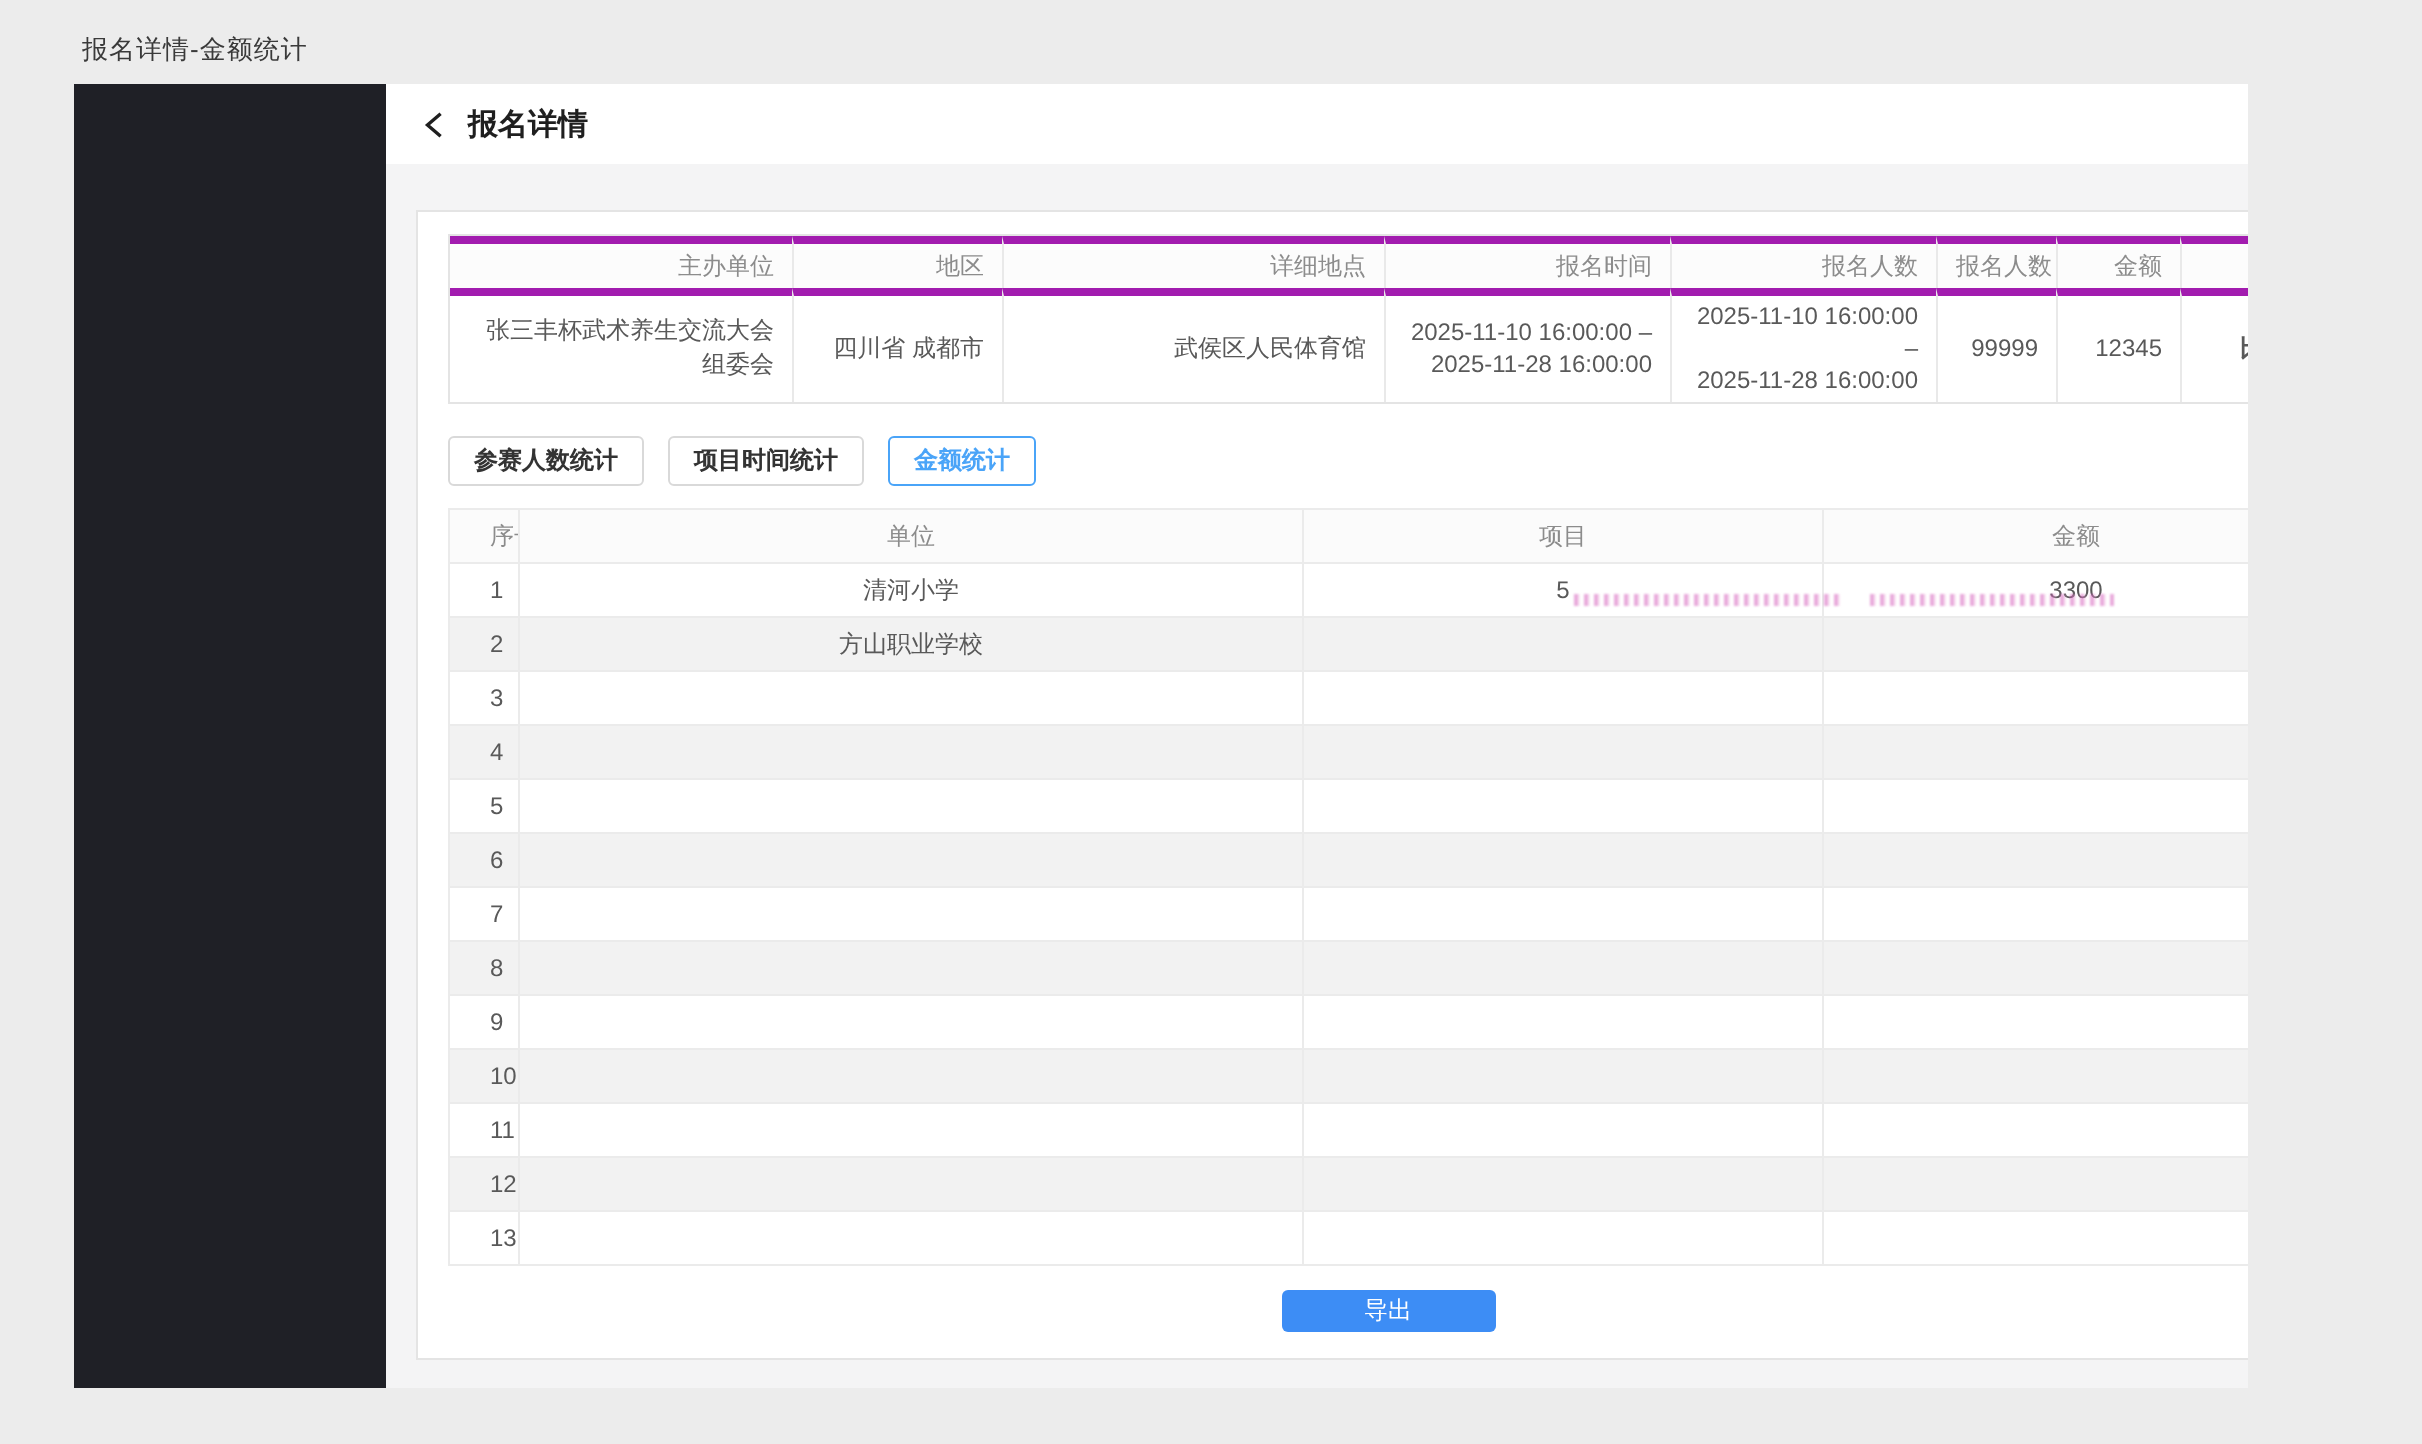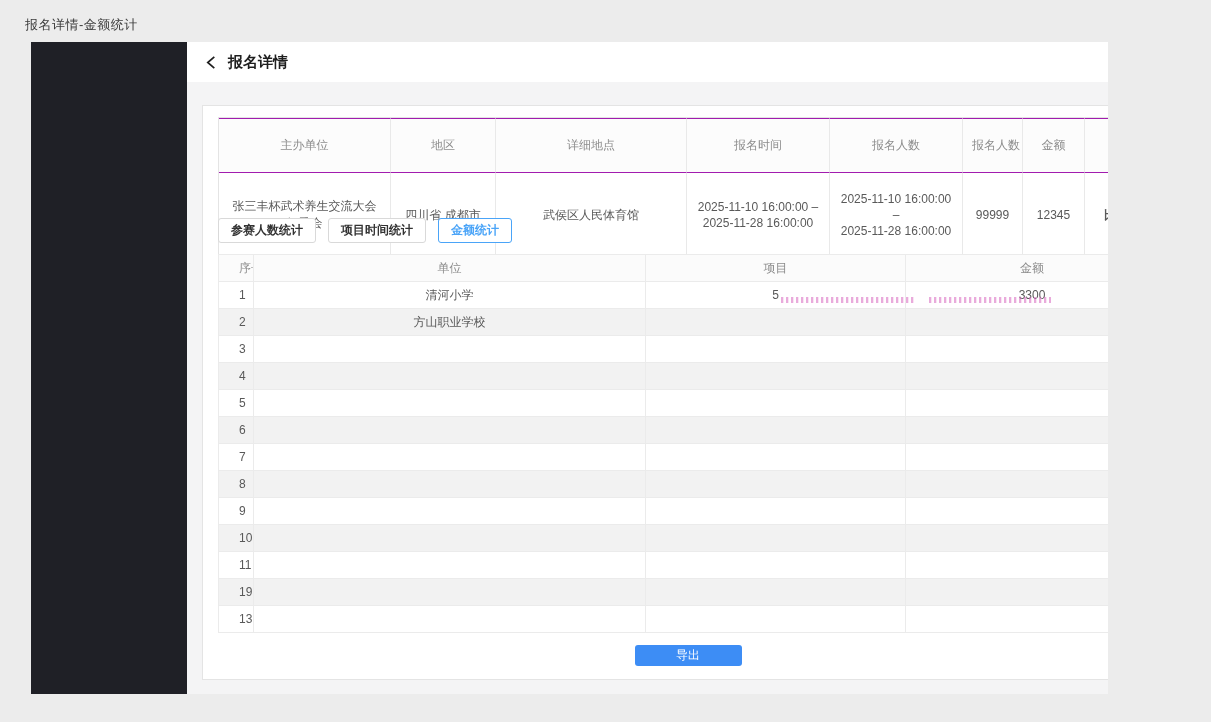--- a/index.html
+++ b/index.html
@@ -7,32 +7,33 @@
   body {
     font-family: "Liberation Sans", "DejaVu Sans", sans-serif;
     color:#333;
   }
   .page {
     position: relative;
     width: 1108px;
     height: 722px;
     background: #ececec;
     overflow: hidden;
+    margin-left: 16px;
   }
   .page-title {
     position: absolute;
     left: 25px;
     top: 16px;
     font-size: 13px;
     color: #3a3a3a;
     letter-spacing: .5px;
   }
   .artboard {
     position: absolute;
-    left: 31px;
+    left: 21px;
     top: 42px;
     width: 1155px;
     height: 652px;
     background: #701a75;
   }
   .sidebar {
     position: absolute;
     left: 0; top: 0; bottom: 0;
     width: 156px;
     background: var(--sidebar-dark, #1f2026);
@@ -90,25 +91,25 @@
   }
   .event-caption { font-size: 14px; font-weight: bold; color: #262626; }
   .event-id { font-size: 12px; color: #404040; }
   .event-table {
     width: 100%;
     border-collapse: separate;
     border-spacing: 0;
     table-layout: fixed;
   }
   .event-table th, .event-table td {
-    border-top: 1px solid #a21caf;
+    border-top: 4px solid #a21caf;
     border-left: 1px solid #e9e9e9;
-    padding: 18px 9px;
+    padding: 2px 9px;
     font-size: 12px;
-    text-align: center;
+    text-align: right;
     overflow: hidden;
   }
   .event-table th:first-child, .event-table td:first-child { border-left: none; }
   .event-table th {
     height: 26px;
     font-weight: normal;
     color: #8c8c8c;
     background: #fcfcfc;
     white-space: nowrap;
   }
@@ -349,21 +350,21 @@
                 <td></td>
                 <td></td>
               </tr>
               <tr>
                 <td>11</td>
                 <td></td>
                 <td></td>
                 <td></td>
               </tr>
               <tr class="even">
-                <td>19</td>
+                <td>12</td>
                 <td></td>
                 <td></td>
                 <td></td>
               </tr>
               <tr>
                 <td>13</td>
                 <td></td>
                 <td></td>
                 <td></td>
               </tr>

